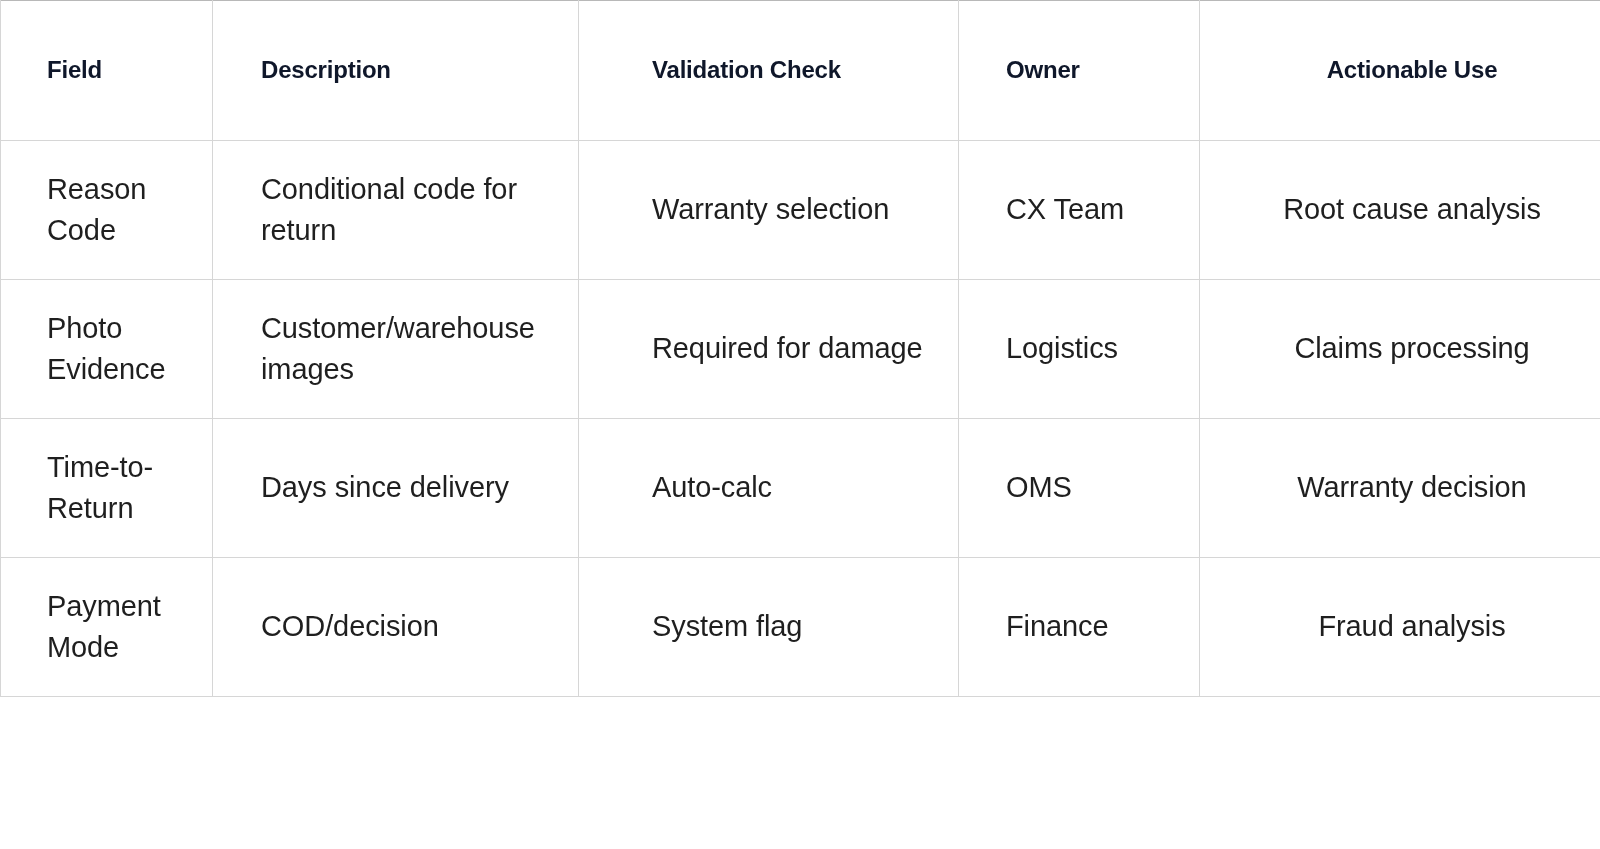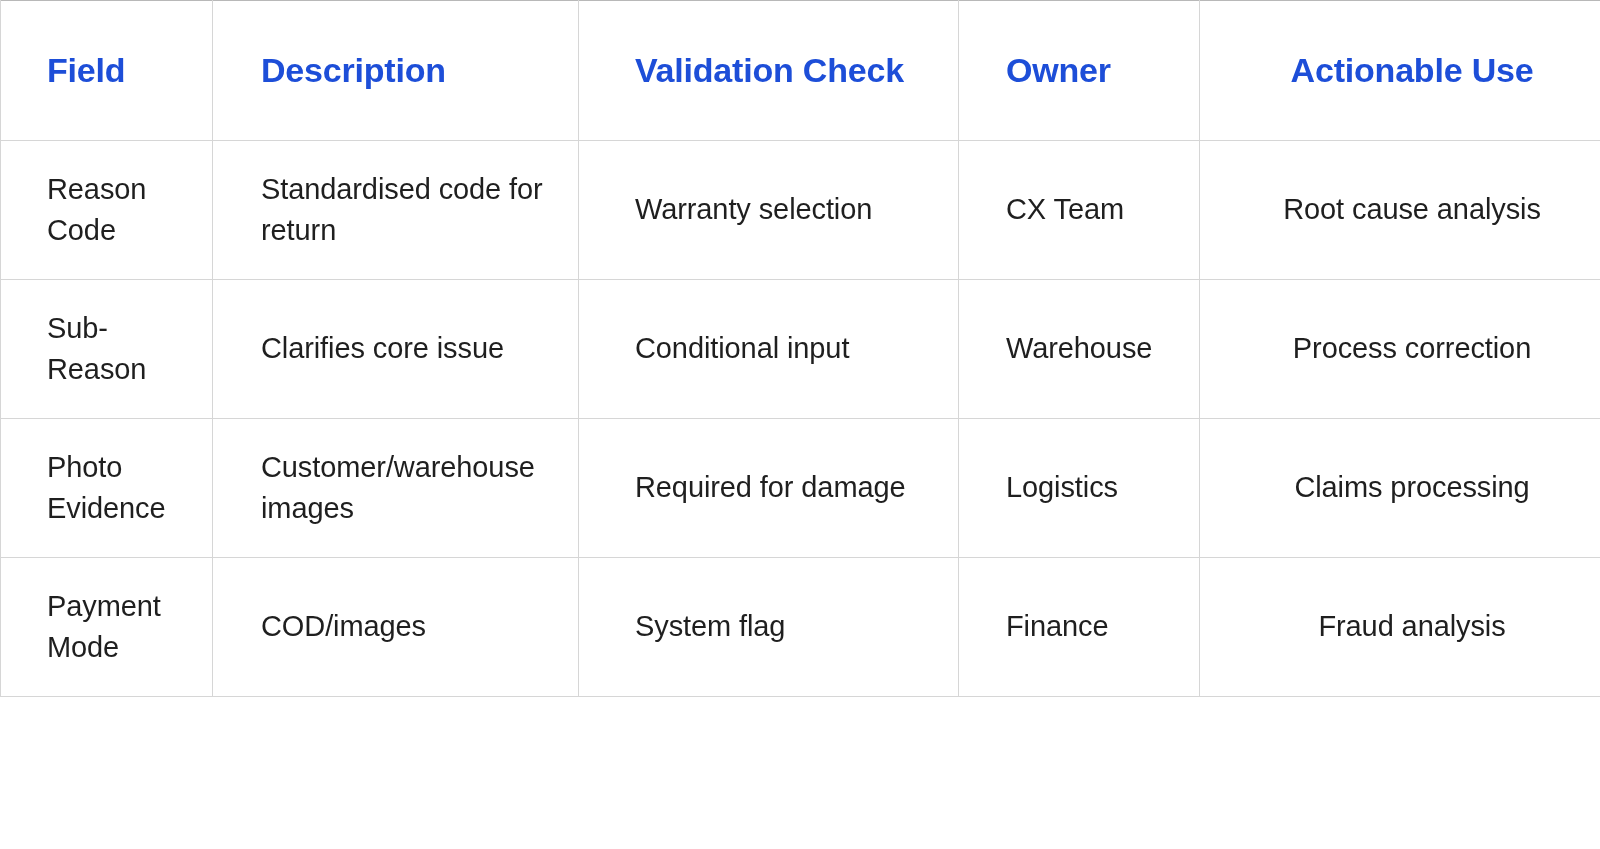--- a/index.html
+++ b/index.html
@@ -55,43 +55,43 @@
     border-left: 1.5px solid #d6d6d6;
   }
 
   table.spec-table th:last-child,
   table.spec-table td:last-child {
     border-right: 1.5px solid #ececec;
   }
 
   table.spec-table thead th {
     height: 140px;
-    font-size: 34px;
+    font-size: 24px;
     font-weight: bold;
     letter-spacing: -0.2px;
     line-height: 1.2;
-    color: #1d4ed8;
+    color: #0f172a;
   }
 
   table.spec-table tbody td {
     height: 139px;
     font-size: 29px;
     font-weight: normal;
     line-height: 1.42;
     letter-spacing: -0.1px;
     color: #1f1f1f;
   }
 
   
   table.spec-table th.c0-cell,
   table.spec-table td.c0-cell { padding-left: 46px; }
   table.spec-table th.c1-cell,
   table.spec-table td.c1-cell { padding-left: 48px; }
   table.spec-table th.c2-cell,
-  table.spec-table td.c2-cell { padding-left: 56px; }
+  table.spec-table td.c2-cell { padding-left: 73px; }
   table.spec-table th.c3-cell,
   table.spec-table td.c3-cell { padding-left: 47px; margin-left: 32px; }
   table.spec-table th.c4-cell,
   table.spec-table td.c4-cell { padding-left: 46px; text-align: center; }
 
   .cell-text { display: block; }
 </style>
 </head>
 <body>
 
@@ -123,76 +123,76 @@
         </th>
       </tr>
     </thead>
     <tbody>
 
       <tr>
         <td class="c0-cell">
           <span class="cell-text">Reason Code</span>
         </td>
         <td class="c1-cell">
-          <span class="cell-text">Standardised code for return</span>
+          <span class="cell-text">Conditional code for return</span>
         </td>
         <td class="c2-cell">
           <span class="cell-text">Warranty selection</span>
         </td>
         <td class="c3-cell">
           <span class="cell-text">CX Team</span>
         </td>
         <td class="c4-cell">
           <span class="cell-text">Root cause analysis</span>
         </td>
       </tr>
 
-      <tr>
-        <td class="c0-cell">
-          <span class="cell-text">Sub-Reason</span>
-        </td>
-        <td class="c1-cell">
-          <span class="cell-text">Clarifies core issue</span>
-        </td>
-        <td class="c2-cell">
-          <span class="cell-text">Conditional input</span>
-        </td>
-        <td class="c3-cell">
-          <span class="cell-text">Warehouse</span>
-        </td>
-        <td class="c4-cell">
-          <span class="cell-text">Process correction</span>
-        </td>
-      </tr>
 
       <tr>
         <td class="c0-cell">
           <span class="cell-text">Photo Evidence</span>
         </td>
         <td class="c1-cell">
           <span class="cell-text">Customer/warehouse images</span>
         </td>
         <td class="c2-cell">
           <span class="cell-text">Required for damage</span>
         </td>
         <td class="c3-cell">
           <span class="cell-text">Logistics</span>
         </td>
         <td class="c4-cell">
           <span class="cell-text">Claims processing</span>
         </td>
       </tr>
 
+      <tr>
+        <td class="c0-cell">
+          <span class="cell-text">Time-to-Return</span>
+        </td>
+        <td class="c1-cell">
+          <span class="cell-text">Days since delivery</span>
+        </td>
+        <td class="c2-cell">
+          <span class="cell-text">Auto-calc</span>
+        </td>
+        <td class="c3-cell">
+          <span class="cell-text">OMS</span>
+        </td>
+        <td class="c4-cell">
+          <span class="cell-text">Warranty decision</span>
+        </td>
+      </tr>
 
       <tr>
         <td class="c0-cell">
           <span class="cell-text">Payment Mode</span>
         </td>
         <td class="c1-cell">
-          <span class="cell-text">COD/images</span>
+          <span class="cell-text">COD/decision</span>
         </td>
         <td class="c2-cell">
           <span class="cell-text">System flag</span>
         </td>
         <td class="c3-cell">
           <span class="cell-text">Finance</span>
         </td>
         <td class="c4-cell">
           <span class="cell-text">Fraud analysis</span>
         </td>

